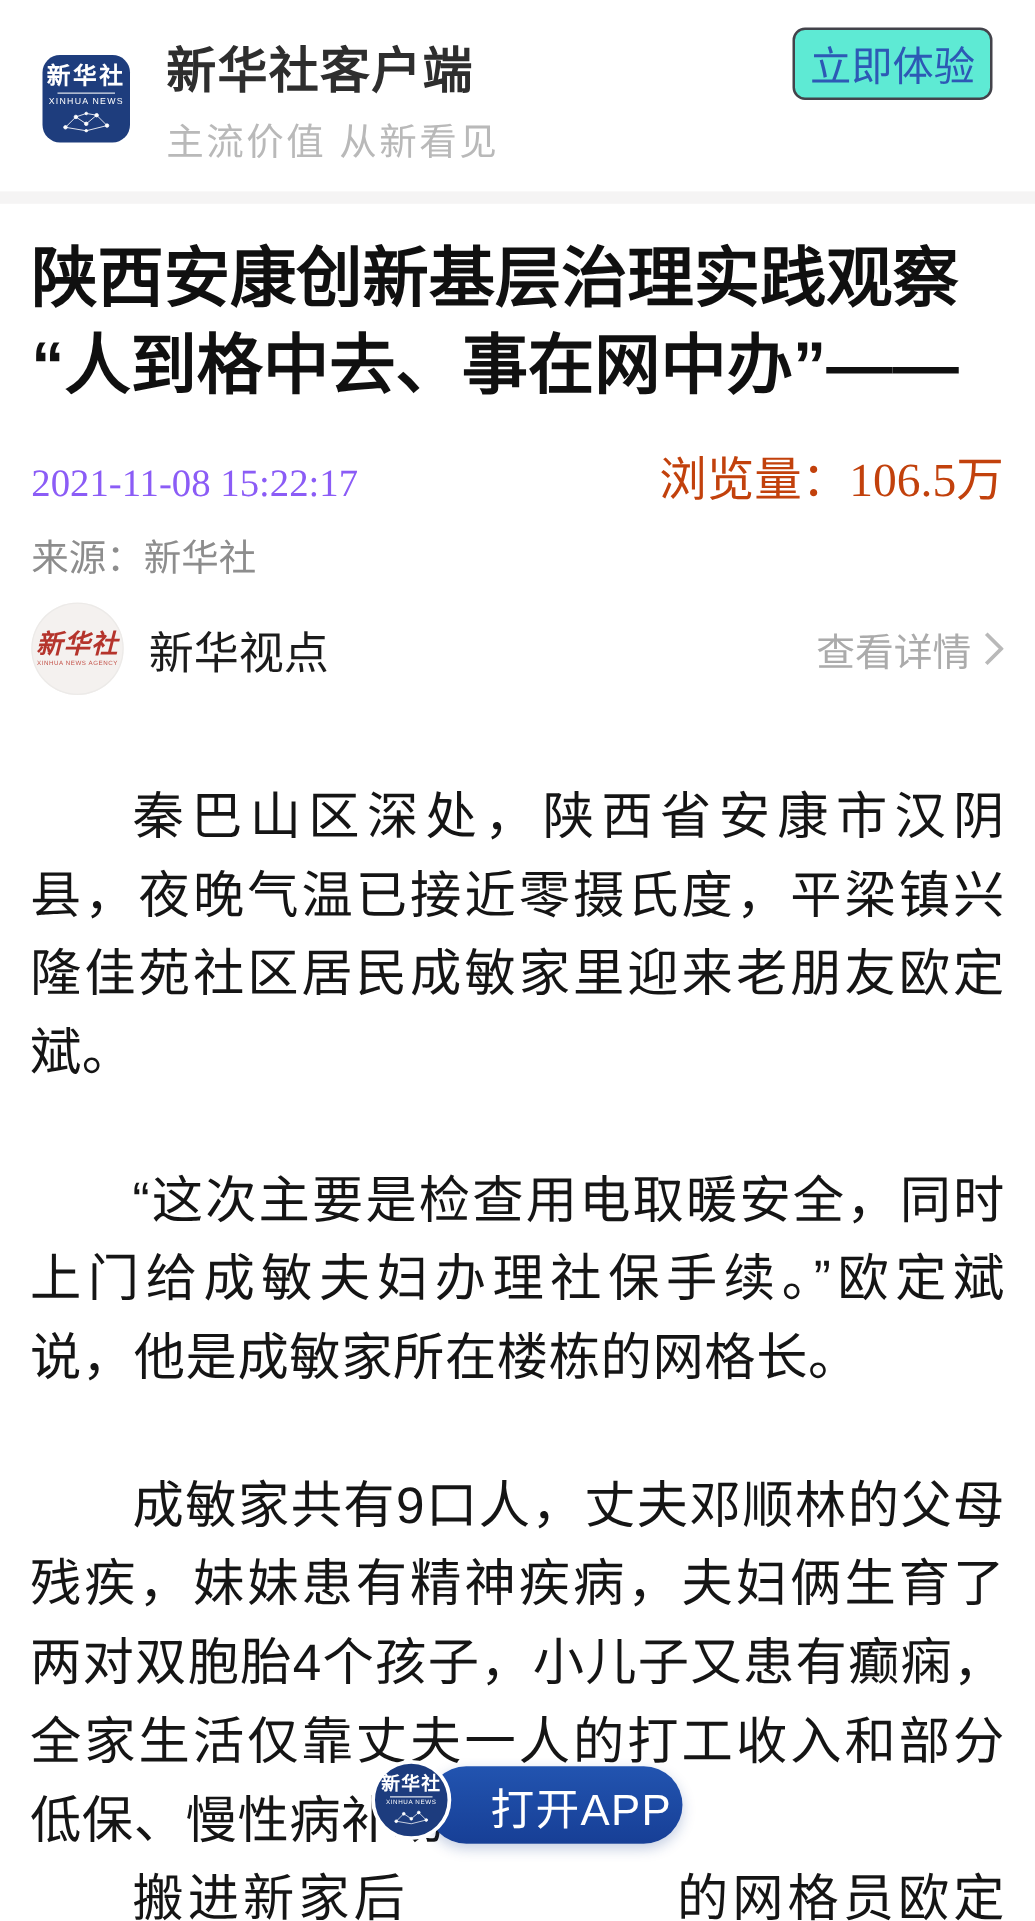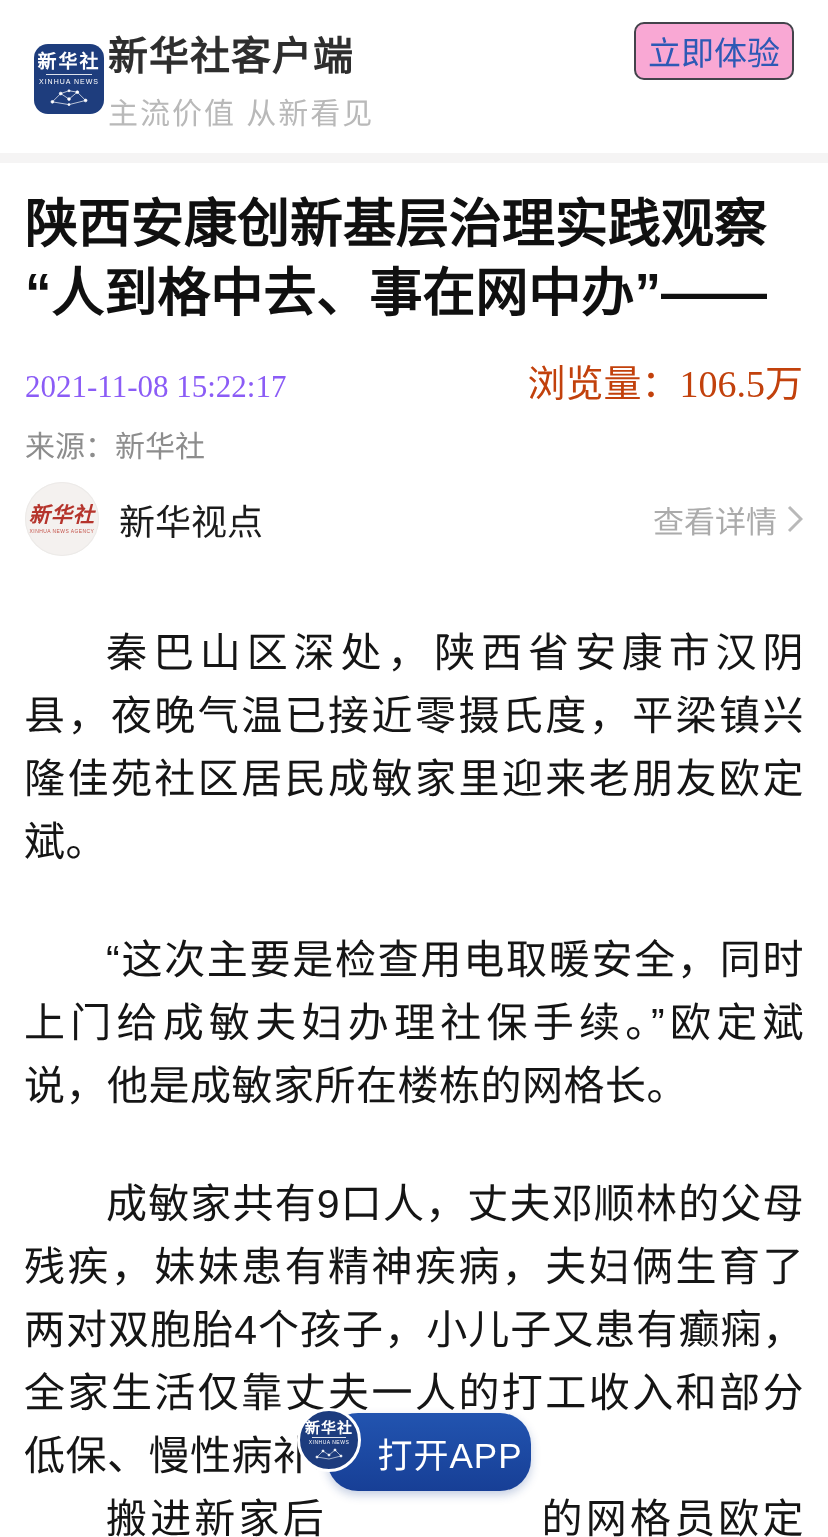--- a/index.html
+++ b/index.html
@@ -9,24 +9,24 @@
 
   
   .banner { position:relative; display:flex; align-items:center; padding:24px 34px 20px 34px; background:#fff; }
   .app-icon { width:70px; height:70px; border-radius:14px; background:#1e3d7d;
               display:flex; flex-direction:column; align-items:center; justify-content:center;
               color:#fff; flex:0 0 auto; }
   .app-icon .cn { font-size:19px; font-weight:700; letter-spacing:2px; line-height:20px; }
   .app-icon .rule { width:46px; height:1px; background:rgba(255,255,255,.85); margin:2px 0; }
   .app-icon .en { font-size:7px; letter-spacing:1px; line-height:9px; }
   .app-icon svg { width:44px; height:18px; margin-top:2px; }
-  .app-meta { margin-left:4px; }
+  .app-meta { margin-left:29px; }
   .app-name { font-size:40px; font-weight:600; color:#2e2e2e; letter-spacing:1px; }
   .slogan { margin-top:7px; font-size:30px; color:#b9b9b9; letter-spacing:2px;text-align:right; }
-  .cta { position:absolute; right:34px; top:22px; width:160px; height:58px; background:#f9a8d4;
+  .cta { position:absolute; right:34px; top:22px; width:160px; height:58px; background:#5eead4;
          border:2px solid #43434b; border-radius:10px; color:#2d59b5; font-size:33px;
          display:flex; align-items:center; justify-content:center; cursor:pointer; }
   .header-divider { height:10px; background:#f5f4f4; }
 
   
   .title { margin:26px 25px 0; font-size:53px; line-height:69px; font-weight:700; color:#101010; }
   .meta { margin:26px 25px 0; }
   .meta-row1 { display:flex; justify-content:space-between; align-items:baseline; }
   .date { font-family:"Liberation Serif", serif; font-size:31px; color:#8b5cf6; }
   .views { font-size:38px; color:#c2410c; }
@@ -49,21 +49,21 @@
   
   .article { margin:66px 24px 0; }
   .para { font-size:41px; line-height:63px; color:#151515; text-align:justify; text-indent:2em;
           margin-bottom:55px; letter-spacing:.5px; }
   .para:last-child { margin-bottom:0; }
   .gap-spacer { display:inline-block; width:212px; height:1px; vertical-align:middle; }
 
   
   .float-btn { position:absolute; top:1408px; left:50%; transform:translateX(-50%);
                width:234px; height:72px; cursor:pointer; }
-  .float-pill { position:absolute; left:30px; top:5px; width:204px; height:78px; border-radius:31px;
+  .float-pill { position:absolute; left:45px; top:5px; width:204px; height:62px; border-radius:31px;
                 background:linear-gradient(180deg,#2254b0,#173f96); display:flex; align-items:center;
                 justify-content:center; padding-left:42px;
                 box-shadow:0 4px 10px rgba(20,60,140,.25); }
   .float-pill .lbl { color:#fff; font-size:35px; letter-spacing:1px; }
   .float-circle { position:absolute; left:0; top:0; width:64px; height:64px; border-radius:50%;
                   background:#1d3c7e; border:3px solid #fff; z-index:2;
                   display:flex; flex-direction:column; align-items:center; justify-content:center; color:#fff; }
   .float-circle .cn { font-size:15px; font-weight:700; letter-spacing:1px; line-height:16px; }
   .float-circle .rule { width:34px; height:1px; background:rgba(255,255,255,.85); margin:1px 0; }
   .float-circle .en { font-size:5px; letter-spacing:.5px; line-height:7px; }

